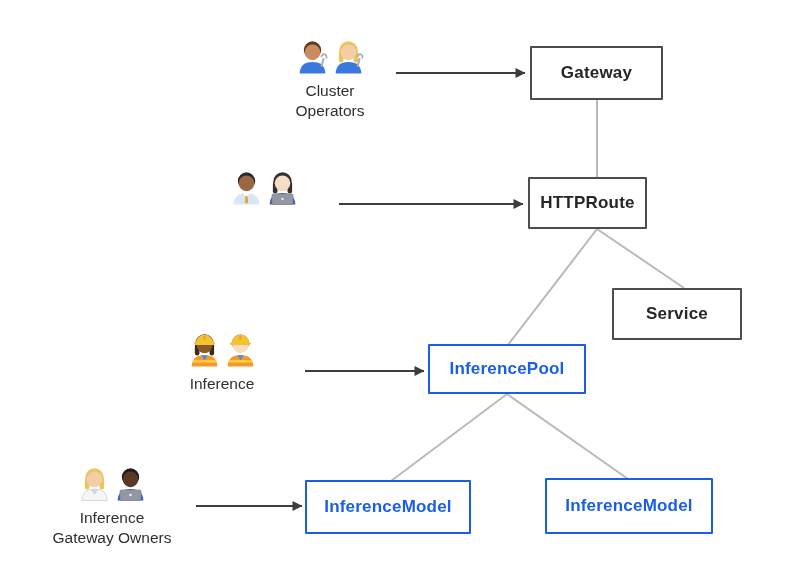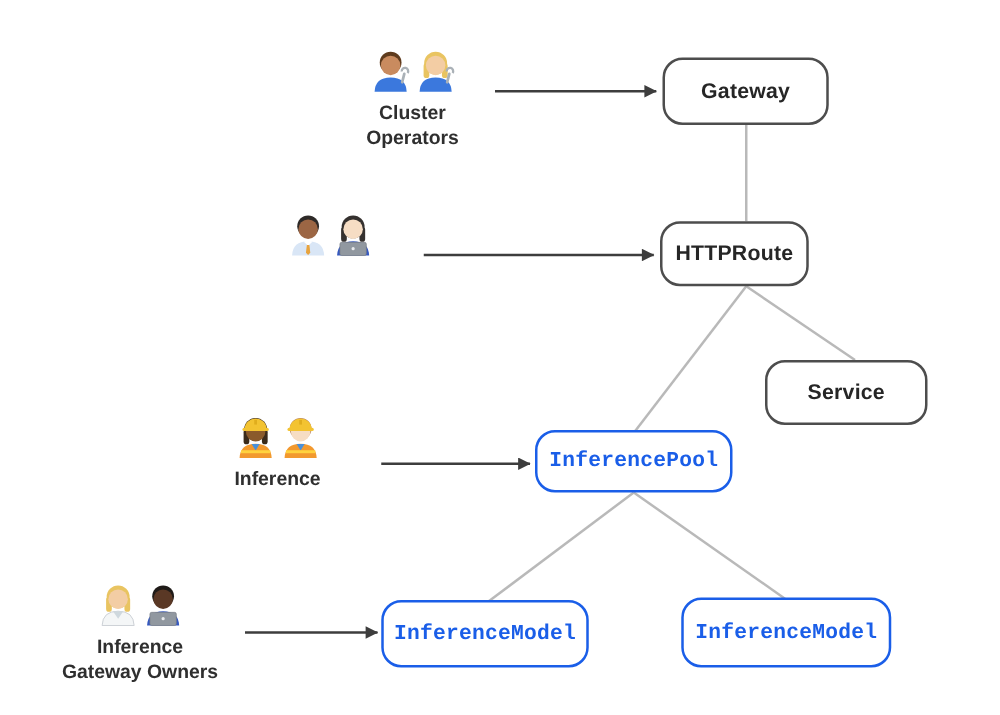--- a/index.html
+++ b/index.html
@@ -12,34 +12,34 @@
   }
   html,body{margin:0;padding:0;background:#fff;}
   body{font-family:"Liberation Sans","DejaVu Sans",sans-serif;}
   .canvas{position:relative;width:800px;height:572px;background:#fff;overflow:hidden;}
   .wires{position:absolute;left:0;top:0;z-index:1;}
   .wires line.rel{stroke:var(--wire-gray);stroke-width:2;}
   .wires line.arrow{stroke:var(--arrow-dark);stroke-width:2;}
   #arrowhead path{fill:var(--arrow-dark);}
   .node{
     position:absolute;z-index:2;box-sizing:border-box;
-    background:#fff;border:2.5px solid var(--core-border);border-radius:16px;
+    background:#fff;border:2.5px solid var(--core-border);border-radius:1px;
     display:flex;align-items:center;justify-content:center;
     font-weight:bold;font-size:17px;color:var(--core-text);
     letter-spacing:0.2px;
   }
-  .node.ext{border-color:var(--ext-blue);color:var(--ext-blue);font-family:Liberation Mono, monospace;}
+  .node.ext{border-color:var(--ext-blue);color:var(--ext-blue);}
   .actor{
     position:absolute;z-index:2;width:180px;
     display:flex;flex-direction:column;align-items:center;
   }
   .pair{display:flex;gap:3px;align-items:flex-end;height:37px;}
   .alabel{
     margin-top:7px;text-align:center;
-    font-size:15.5px;line-height:20px;color:var(--label-text);font-weight:bold;
+    font-size:15.5px;line-height:20px;color:var(--label-text);
   }
   .alabel span{display:block;}
 </style>
 </head>
 <body>
 
 <div class="canvas">
 
   <svg class="wires" width="800" height="572">
     <defs>

